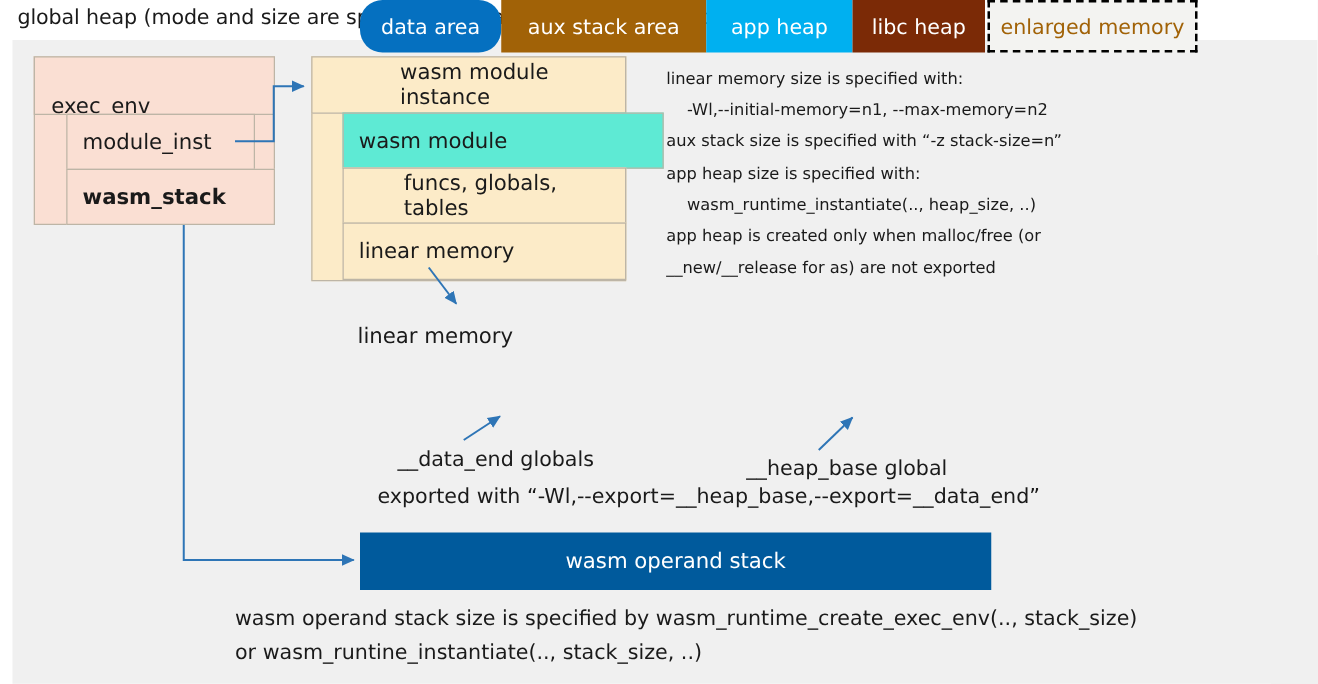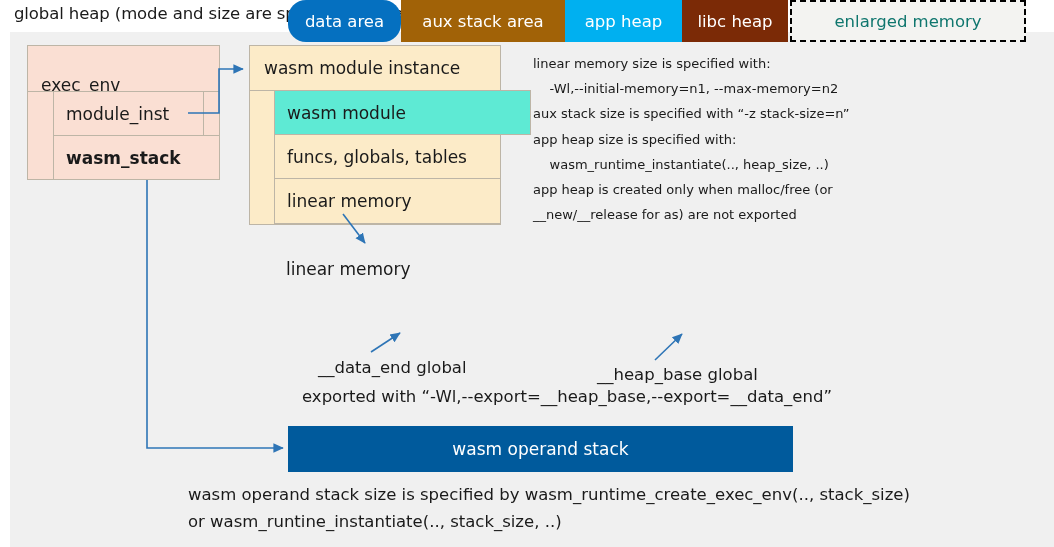--- a/index.html
+++ b/index.html
@@ -19,37 +19,37 @@
   
   #execenv{left:27px;top:45px;width:193px;height:135px;background:#fadfd3;}
   #execenv-hdr{left:27px;top:45px;width:193px;height:47px;background:#fadfd3;}
   #execenv-hdr span{padding-left:13px;margin-top:32px;}
   #module-inst{left:53px;top:91px;width:151px;height:45px;background:#fadfd3;}
   #wasm-stack{left:53px;top:135px;width:167px;height:45px;background:#fadfd3;font-weight:bold;}
 
   
   #wmi{left:249px;top:45px;width:252px;height:180px;background:#fcebc8;}
   #wmi-hdr{left:249px;top:45px;width:252px;height:46px;background:#fcebc8;}
-  #wmi-hdr span{padding-left:14px;}
+  #wmi-hdr span{padding-left:26px;margin-left:44px;}
   #wasm-module{left:274px;top:90px;width:257px;height:45px;background:#5eead4;}
-  #fgt{left:274px;top:134px;width:227px;height:45px;background:#fcebc8;}
+  #fgt{left:274px;top:134px;width:227px;height:45px;background:#fcebc8;padding-left:36px;}
   #linmem-row{left:274px;top:178px;width:227px;height:46px;background:#fcebc8;}
 
   
   #rtext{position:absolute;left:533px;top:51px;font-size:13px;line-height:25.2px;white-space:pre;}
 
   
   #linmem-label{position:absolute;left:286px;top:259px;font-size:17px;}
   .seg{position:absolute;top:0;height:42px;display:flex;align-items:center;
        justify-content:center;color:#ffffff;font-size:16.5px;box-sizing:border-box;}
   #seg0{left:288px;width:113px;background:#0570c0;border-radius:18px;}
   #seg1{left:401px;width:164px;background:#a16207;}
   #seg2{left:565px;width:117px;background:#00b0f0;}
   #seg3{left:682px;width:106px;background:#7b2a06;}
-  #seg4{left:790px;width:236px;background:#f3f3f1;color:#0f766e;
+  #seg4{left:790px;width:168px;background:#f3f3f1;color:#a16207;
         border:2.5px dashed #000000;}
 
   
   .ann{position:absolute;font-size:16.5px;white-space:nowrap;}
   #ann-dataend{left:318px;top:358px;}
   #ann-heapbase{left:597px;top:365px;}
   #ann-exported{left:302px;top:387px;}
 
   
   #opstack{position:absolute;left:288px;top:426px;width:505px;height:46px;
@@ -102,21 +102,21 @@
 app heap is created only when malloc/free (or
 __new/__release for as) are not exported</div>
 
 <div id="linmem-label">linear memory</div>
 <div class="seg" id="seg0">data area</div>
 <div class="seg" id="seg1">aux stack area</div>
 <div class="seg" id="seg2">app heap</div>
 <div class="seg" id="seg3">libc heap</div>
 <div class="seg" id="seg4">enlarged memory</div>
 
-<div class="ann" id="ann-dataend">__data_end global</div>
+<div class="ann" id="ann-dataend">__data_end globals</div>
 <div class="ann" id="ann-heapbase">__heap_base global</div>
 <div class="ann" id="ann-exported">exported with “-Wl,--export=__heap_base,--export=__data_end”</div>
 
 <div id="opstack">wasm operand stack</div>
 <div id="bottomtext">wasm operand stack size is specified by wasm_runtime_create_exec_env(.., stack_size)
 or wasm_runtine_instantiate(.., stack_size, ..)</div>
 
 <svg id="wires">
   <defs>
     <marker id="ah" markerWidth="7" markerHeight="7" refX="6" refY="3.5" orient="auto" markerUnits="strokeWidth">

